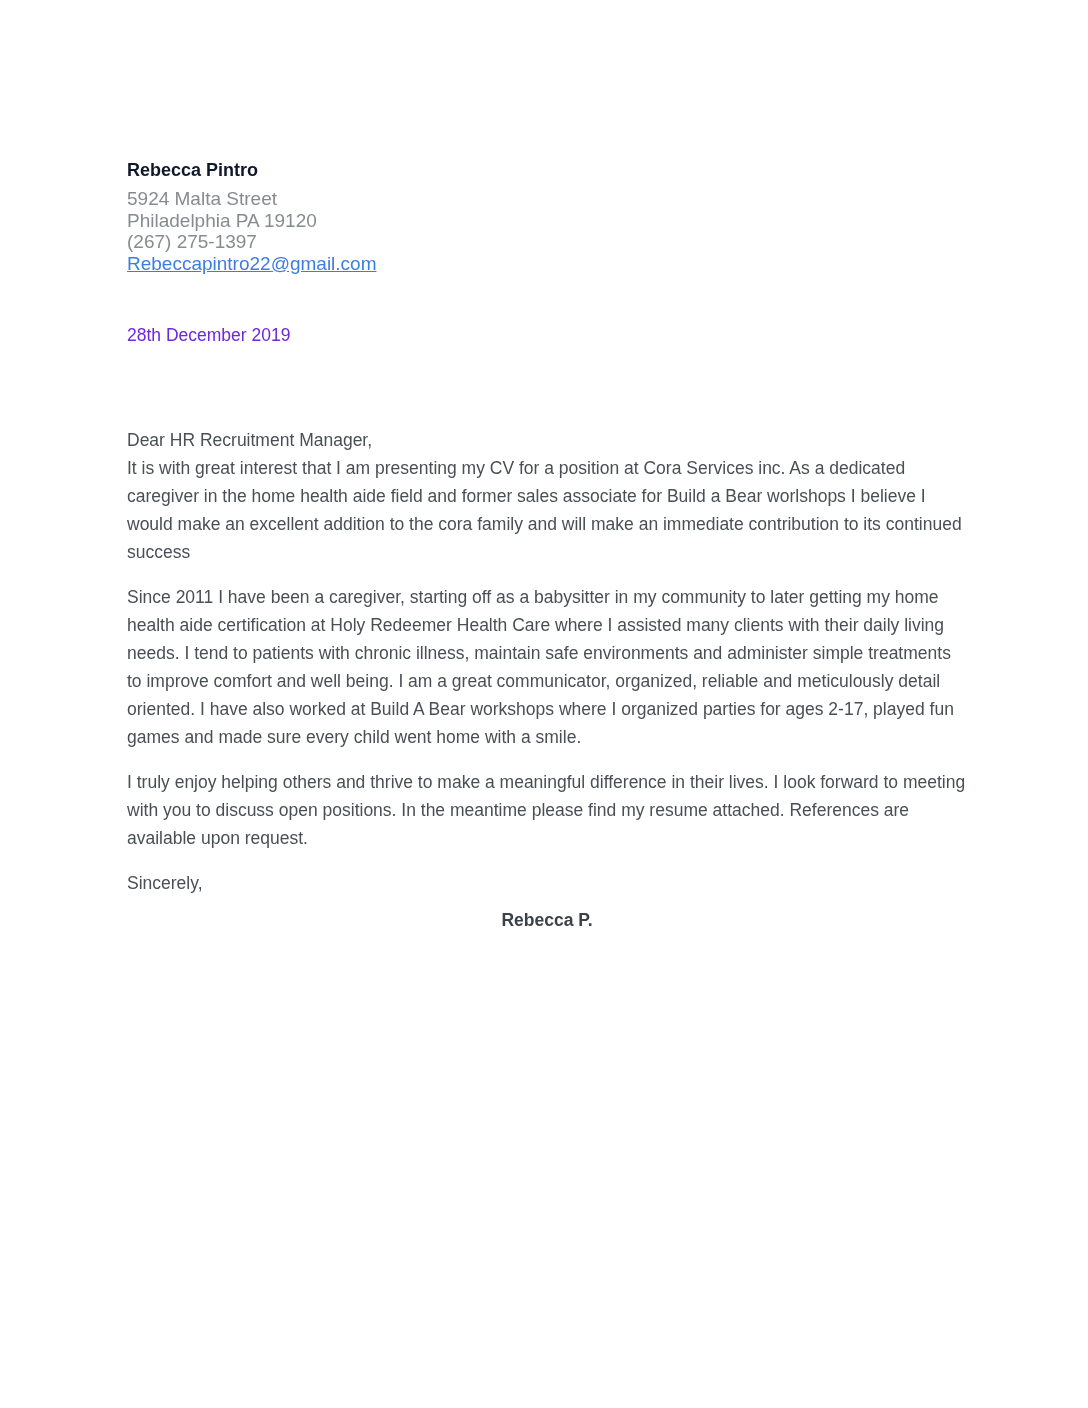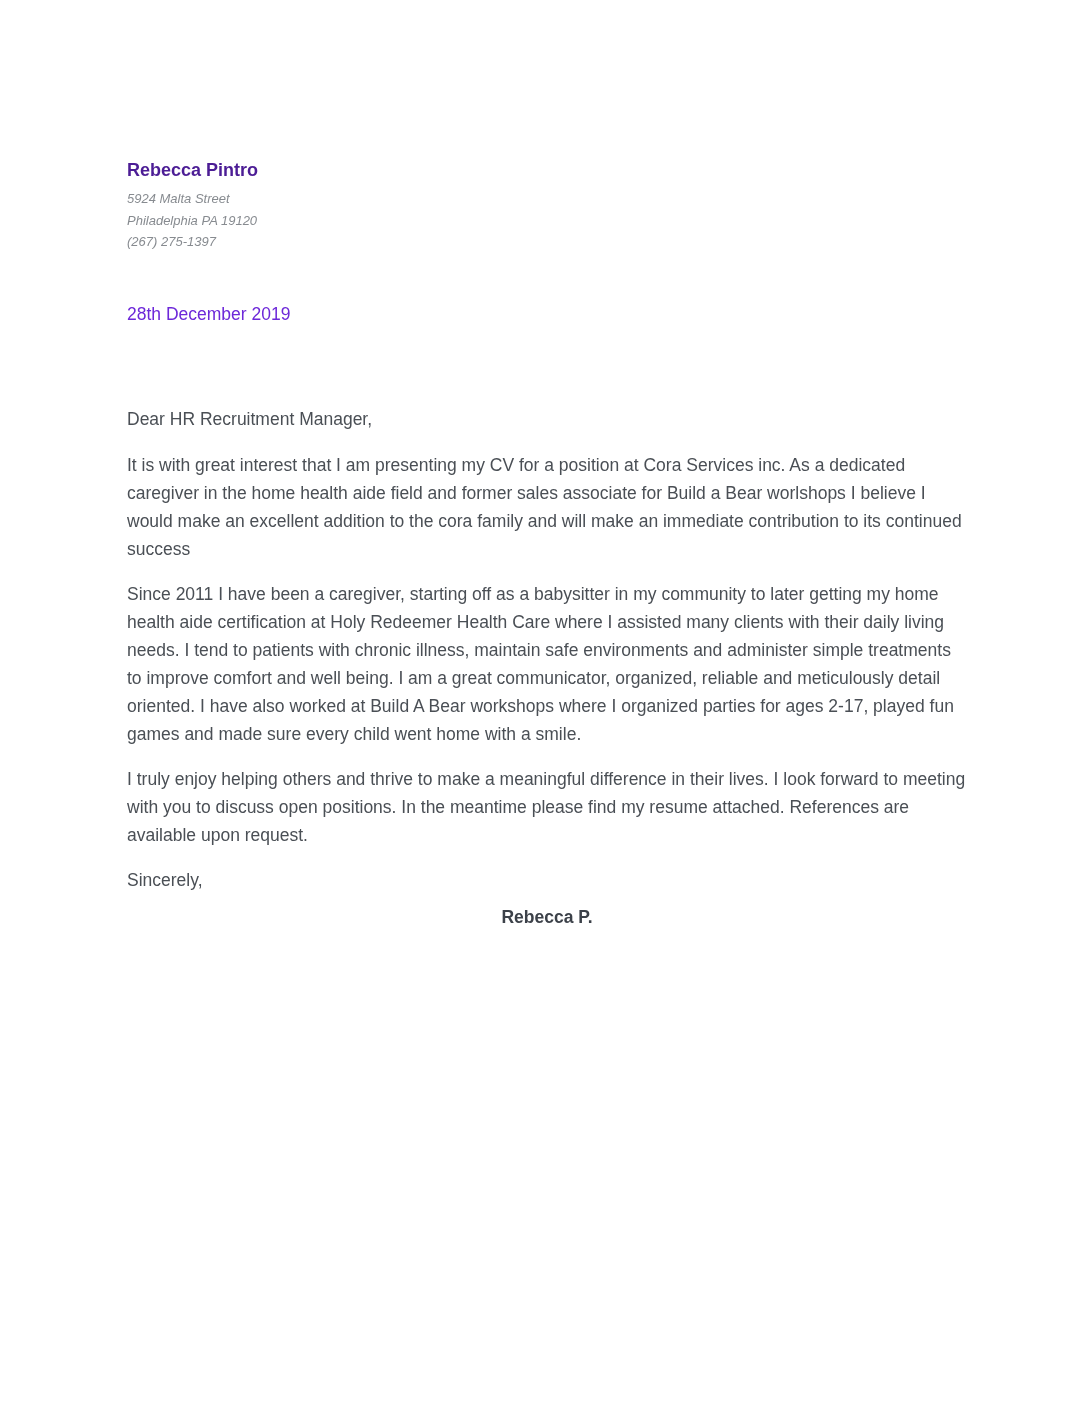--- a/index.html
+++ b/index.html
@@ -21,42 +21,40 @@
     left: 127px;
     top: 158px;
     width: 840px;
     color: #4a4f55;
     font-size: 17.5px;
     line-height: 28px;
   }
   .sender-name {
     font-size: 18px;
     font-weight: bold;
-    color: #4c1d95;
+    color: #0f172a;
     line-height: 24px;
     margin-bottom: 6px;
   }
   .sender-details {
-    font-size: 13px;
+    font-size: 19px;
     color: #878b90;
     line-height: 21.5px;
-    font-style: italic;
   }
   .email-link {
     color: #3d7de0;
     text-decoration: underline;
     cursor: pointer;
   }
   .date-line {
     margin-top: 47px;
     margin-bottom: 77px;
     color: #6d28d9;
   }
   .greeting {
-    margin-bottom: 18px;
   }
   .para {
     margin-bottom: 17px;
   }
   .closing-salutation {
     margin-bottom: 9px;
   }
   .signature {
     font-weight: bold;
     color: #3c4149;
@@ -68,20 +66,23 @@
 
 <div class="page">
   <div class="letter">
 
     <div class="sender-block">
       <div class="sender-name">Rebecca Pintro</div>
       <div class="sender-details">
         <div>5924 Malta Street</div>
         <div>Philadelphia PA 19120</div>
         <div>(267) 275-1397</div>
+        <div>
+          <a href="#" class="email-link">Rebeccapintro22@gmail.com</a>
+        </div>
       </div>
     </div>
 
     <div class="date-line">28th December 2019</div>
 
     <div class="greeting">Dear HR Recruitment Manager,</div>
 
     <p class="para">It is with great interest that I am presenting my CV for a position at Cora Services inc. As a dedicated caregiver in the home health aide field and former sales associate for Build a Bear worlshops I believe I would make an excellent addition to the cora family and will make an immediate contribution to its continued success</p>
 
     <p class="para">Since 2011 I have been a caregiver, starting off as a babysitter in my community to later getting my home health aide certification at Holy Redeemer Health Care where I assisted many clients with their daily living needs. I tend to patients with chronic illness, maintain safe environments and administer simple treatments to improve comfort and well being. I am a great communicator, organized, reliable and meticulously detail oriented. I have also worked at Build A Bear workshops where I organized parties for ages 2-17, played fun games and made sure every child went home with a smile.</p>

